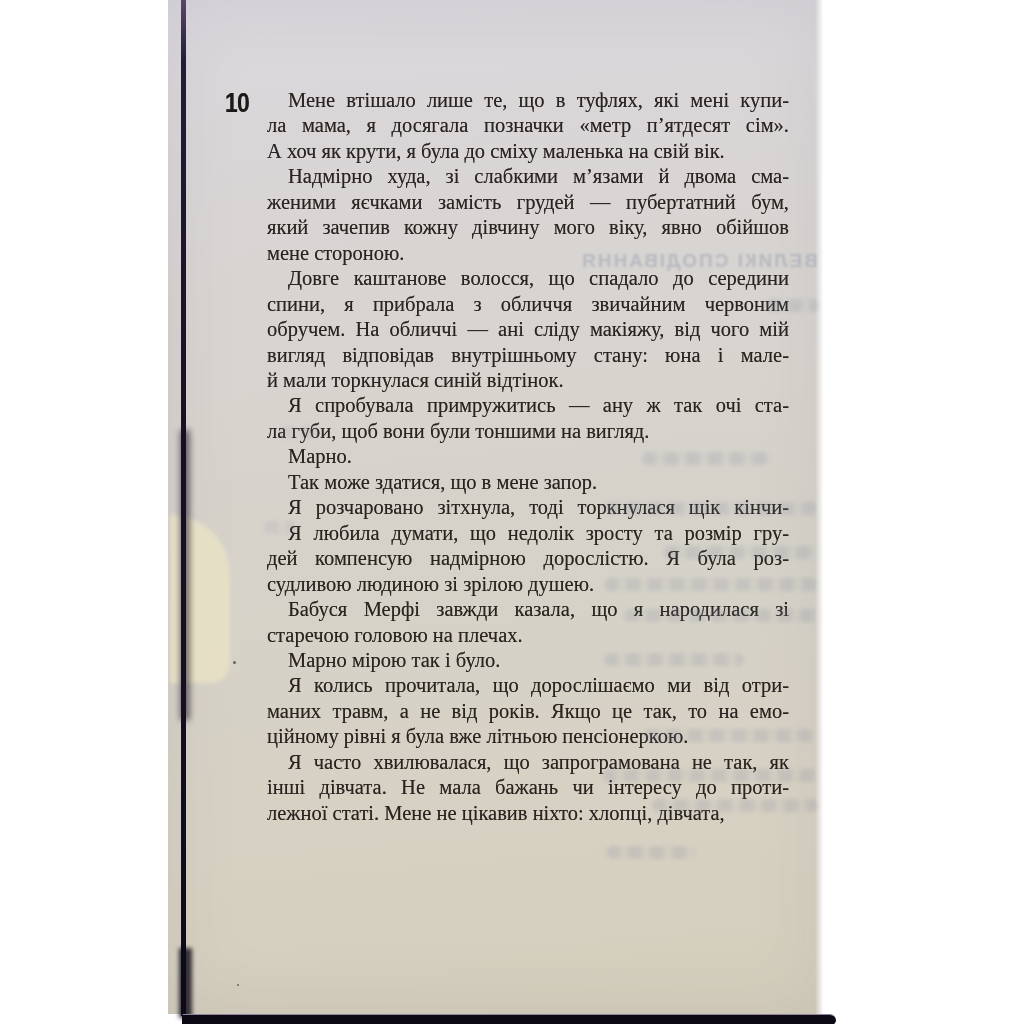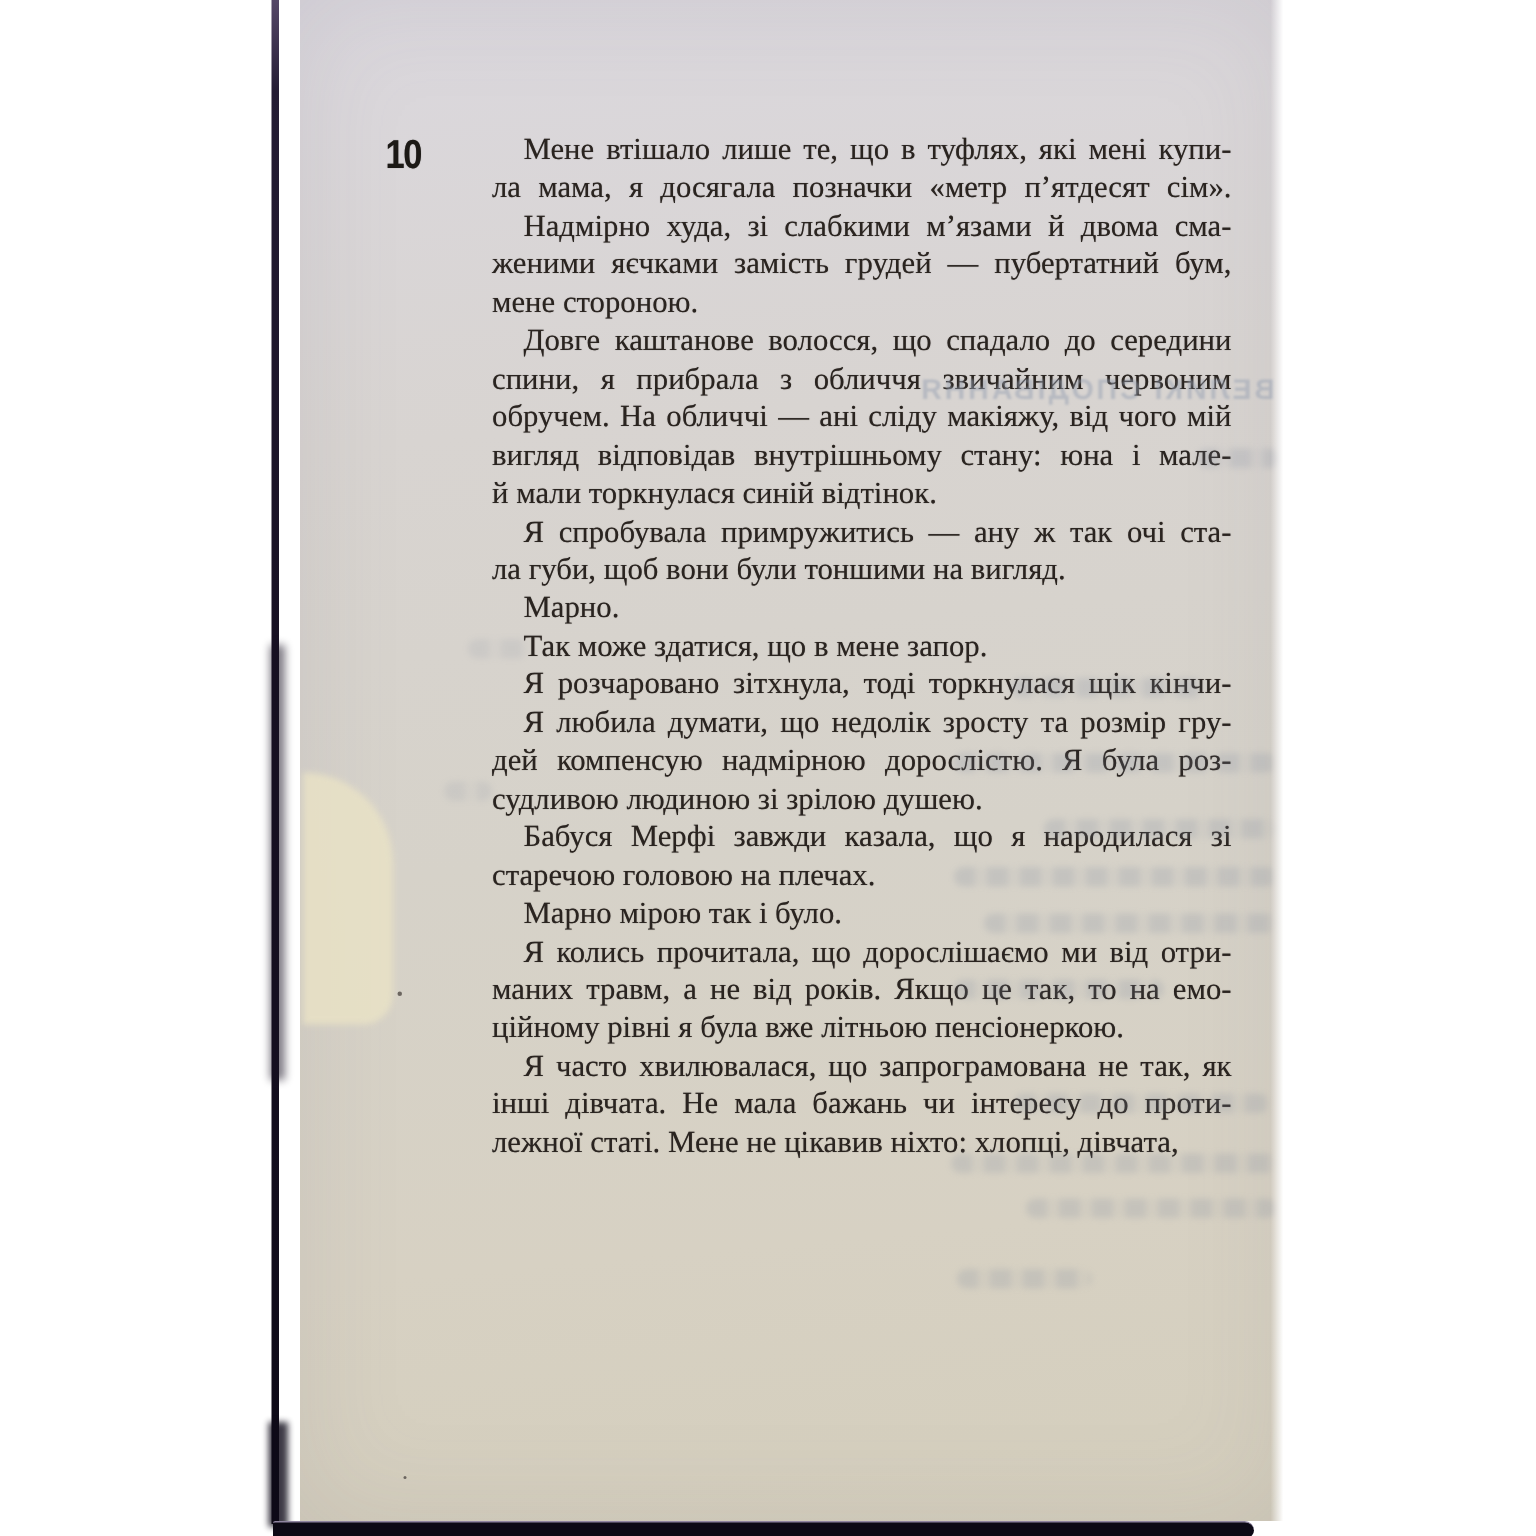--- a/index.html
+++ b/index.html
@@ -4,21 +4,21 @@
 <style>
   html,body{margin:0;padding:0;}
   body{
     width:1024px;height:1024px;position:relative;overflow:hidden;
     background:#ffffff;
     font-family:"Liberation Serif","DejaVu Serif",serif;
   }
   .scene{position:absolute;inset:0;}
   
   .page{
-    position:absolute;left:200px;top:0;width:656px;height:1014px;
+    position:absolute;left:168px;top:0;width:656px;height:1014px;
     background:linear-gradient(175deg,#dbd8de 0%,#d8d4d1 28%,#d6d2c9 55%,#d7d1c3 80%,#d4cebc 100%);
     box-shadow:inset 0 0 70px rgba(120,110,130,.14);
     overflow:hidden;
   }
   
   .page::after{
     content:"";position:absolute;top:0;right:-1px;width:10px;height:100%;
     background:linear-gradient(to right,rgba(255,255,255,0),#ffffff 85%);
   }
   
@@ -47,21 +47,21 @@
     font-weight:800;font-size:27px;letter-spacing:-1px;color:#1c1916;
     transform:scaleX(.85);transform-origin:left top;
     text-shadow:0 0 .6px rgba(28,25,22,.6);
   }
   
   .text{
     position:absolute;left:99px;top:88px;width:522px;
     font-size:20.5px;line-height:25.45px;color:#2a2420;
     text-shadow:0 0 .6px rgba(42,36,32,.55);
   }
-  .line{text-align:justify;text-align-last:justify;white-space:normal;margin-left:29px;}
+  .line{text-align:justify;text-align-last:justify;white-space:normal;}
   .line.last{text-align-last:left;}
   .line.indent{text-indent:21px;}
   
   .ghost-title{
     position:absolute;left:400px;top:250px;width:250px;height:26px;
     font-family:"Liberation Sans","DejaVu Sans",sans-serif;
     font-weight:700;font-size:19px;letter-spacing:2px;
     color:#96a0b2;opacity:.5;filter:blur(.8px);
     transform:scaleX(-1);white-space:nowrap;overflow:hidden;
   }
@@ -84,22 +84,24 @@
 
 <div class="scene">
 
   <div class="page">
 
     <div class="pagenum">10</div>
 
     <div class="text" id="textblock">
         <div class="line indent">Мене втішало лише те, що в туфлях, які мені купи-</div>
         <div class="line">ла мама, я досягала позначки «метр п’ятдесят сім».</div>
+        <div class="line last">А хоч як крути, я була до сміху маленька на свій вік.</div>
         <div class="line indent">Надмірно худа, зі слабкими м’язами й двома сма-</div>
         <div class="line">женими яєчками замість грудей — пубертатний бум,</div>
+        <div class="line">який зачепив кожну дівчину мого віку, явно обійшов</div>
         <div class="line last">мене стороною.</div>
         <div class="line indent">Довге каштанове волосся, що спадало до середини</div>
         <div class="line">спини, я прибрала з обличчя звичайним червоним</div>
         <div class="line">обручем. На обличчі — ані сліду макіяжу, від чого мій</div>
         <div class="line">вигляд відповідав внутрішньому стану: юна і мале-</div>
         <div class="line last">й мали торкнулася синій відтінок.</div>
         <div class="line indent">Я спробувала примружитись — ану ж так очі ста-</div>
         <div class="line last">ла губи, щоб вони були тоншими на вигляд.</div>
         <div class="line indent last">Марно.</div>
         <div class="line indent last">Так може здатися, що в мене запор.</div>

